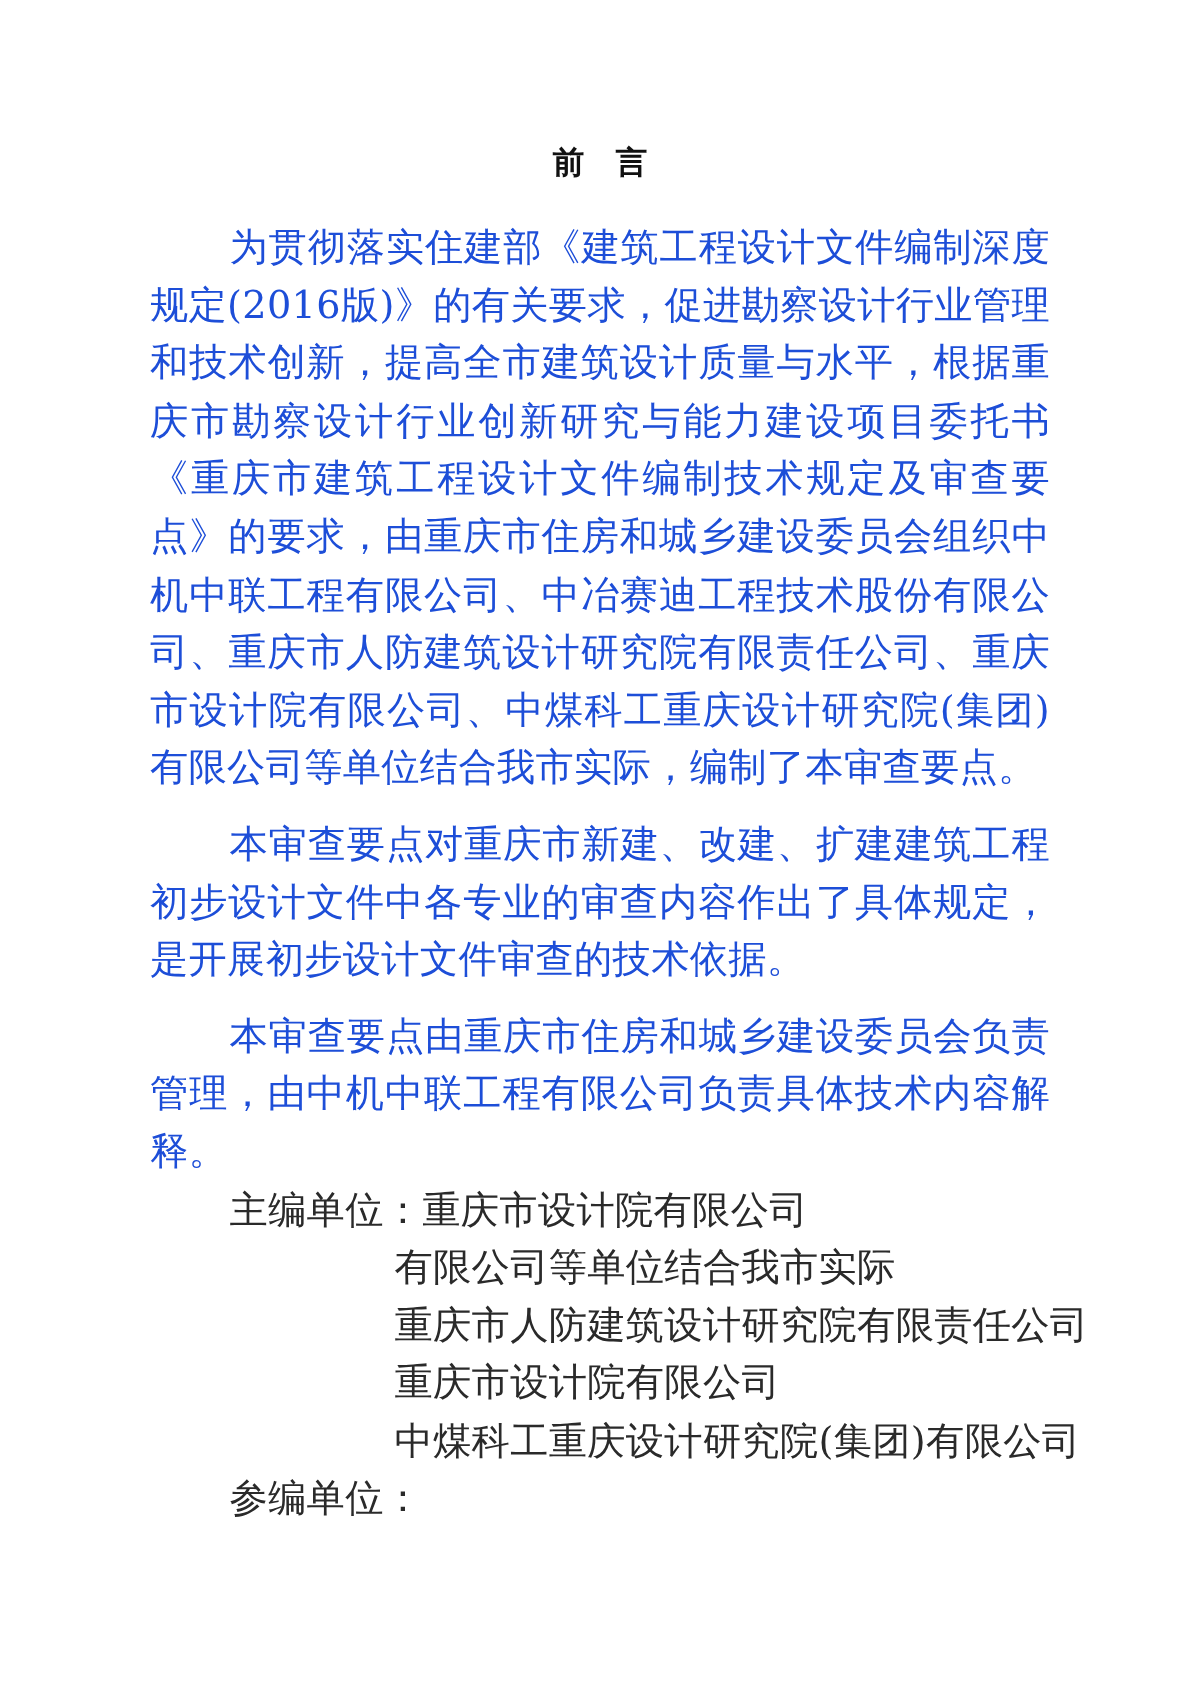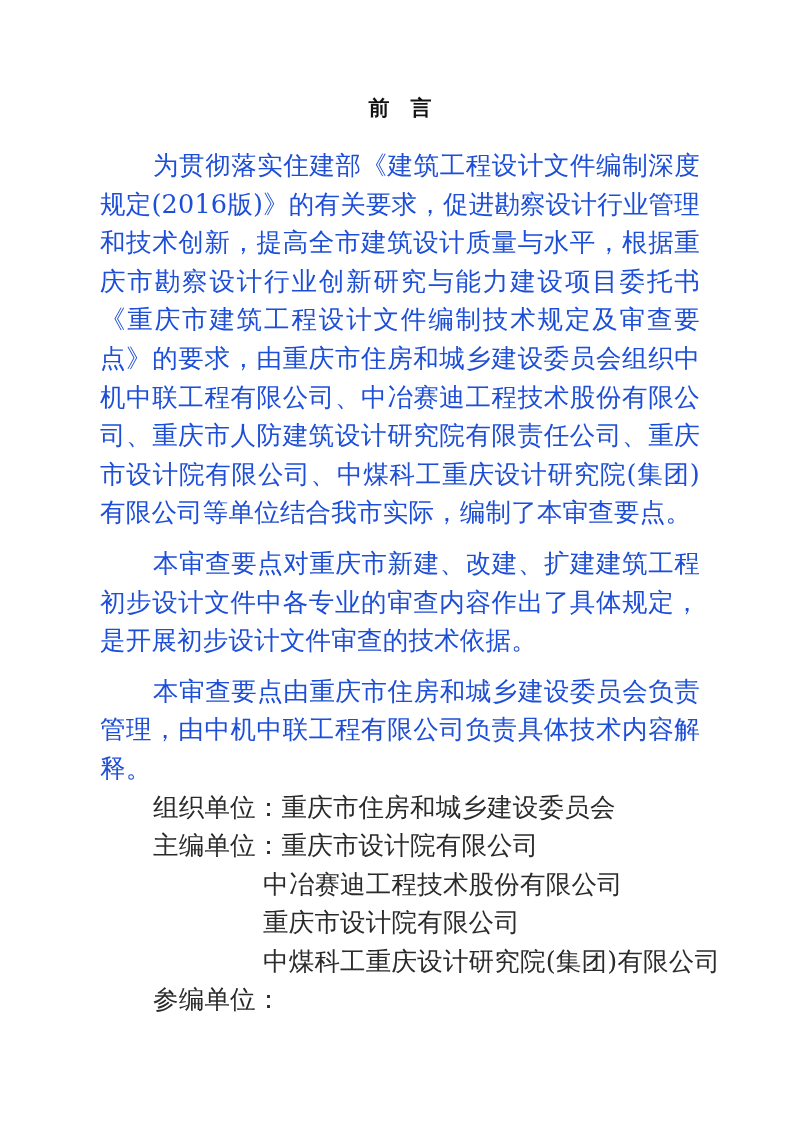--- a/index.html
+++ b/index.html
@@ -77,26 +77,26 @@
   <div class="doc-title">前　言</div>
 
   <div class="body-block">
 
     <p class="para">为贯彻落实住建部《建筑工程设计文件编制深度规定(2016版)》的有关要求，促进勘察设计行业管理和技术创新，提高全市建筑设计质量与水平，根据重庆市勘察设计行业创新研究与能力建设项目委托书《重庆市建筑工程设计文件编制技术规定及审查要点》的要求，由重庆市住房和城乡建设委员会组织中机中联工程有限公司、中冶赛迪工程技术股份有限公司、重庆市人防建筑设计研究院有限责任公司、重庆市设计院有限公司、中煤科工重庆设计研究院(集团)有限公司等单位结合我市实际，编制了本审查要点。</p>
 
     <p class="para">本审查要点对重庆市新建、改建、扩建建筑工程初步设计文件中各专业的审查内容作出了具体规定，是开展初步设计文件审查的技术依据。</p>
 
     <p class="para">本审查要点由重庆市住房和城乡建设委员会负责管理，由中机中联工程有限公司负责具体技术内容解释。</p>
 
-    <div class="unit-line lead">组织单位：重庆市住房和城乡建设委员会</div>
 
     <div class="unit-line lead">主编单位：重庆市设计院有限公司</div>
 
-    <div class="unit-line sub">中冶赛迪工程技术股份有限公司</div>
+    <div class="unit-line sub">有限公司等单位结合我市实际</div>
 
+    <div class="unit-line sub">重庆市人防建筑设计研究院有限责任公司</div>
 
     <div class="unit-line sub">重庆市设计院有限公司</div>
 
     <div class="unit-line sub">中煤科工重庆设计研究院(集团)有限公司</div>
 
     <div class="unit-line lead">参编单位：</div>
 
   </div>
 </div>
 

